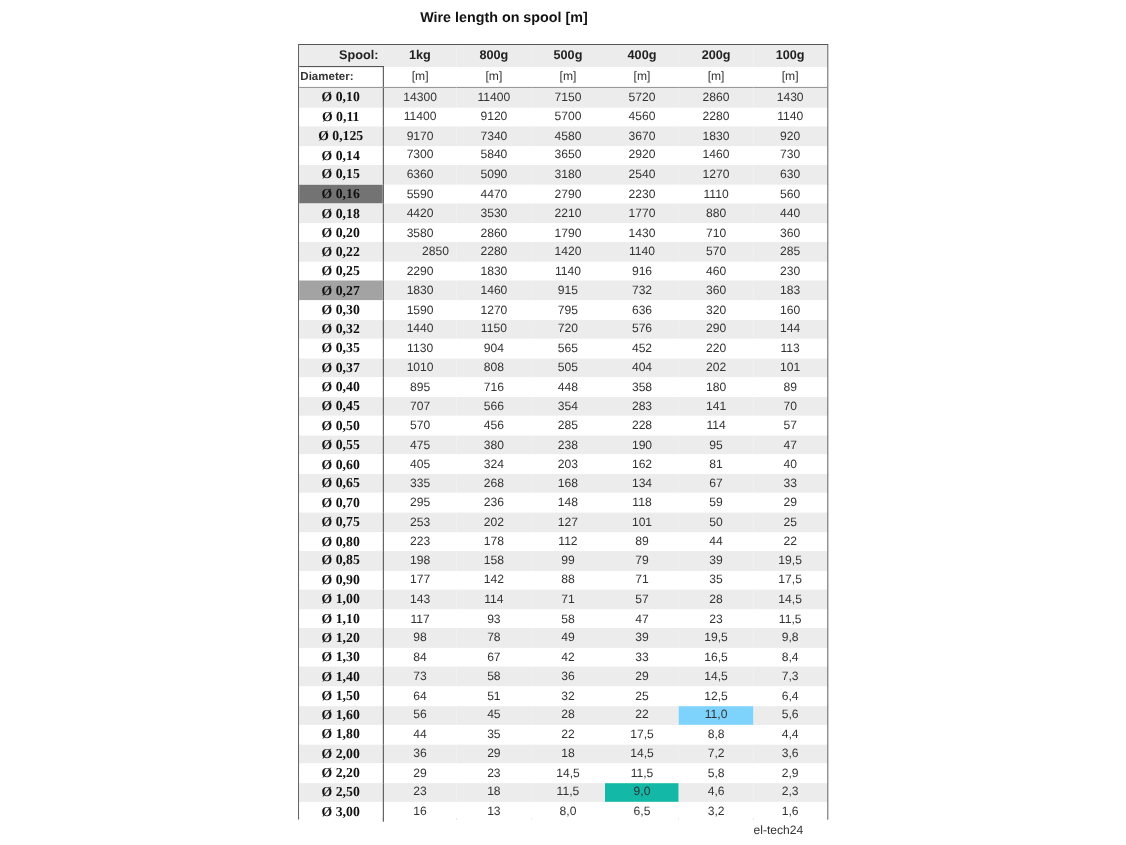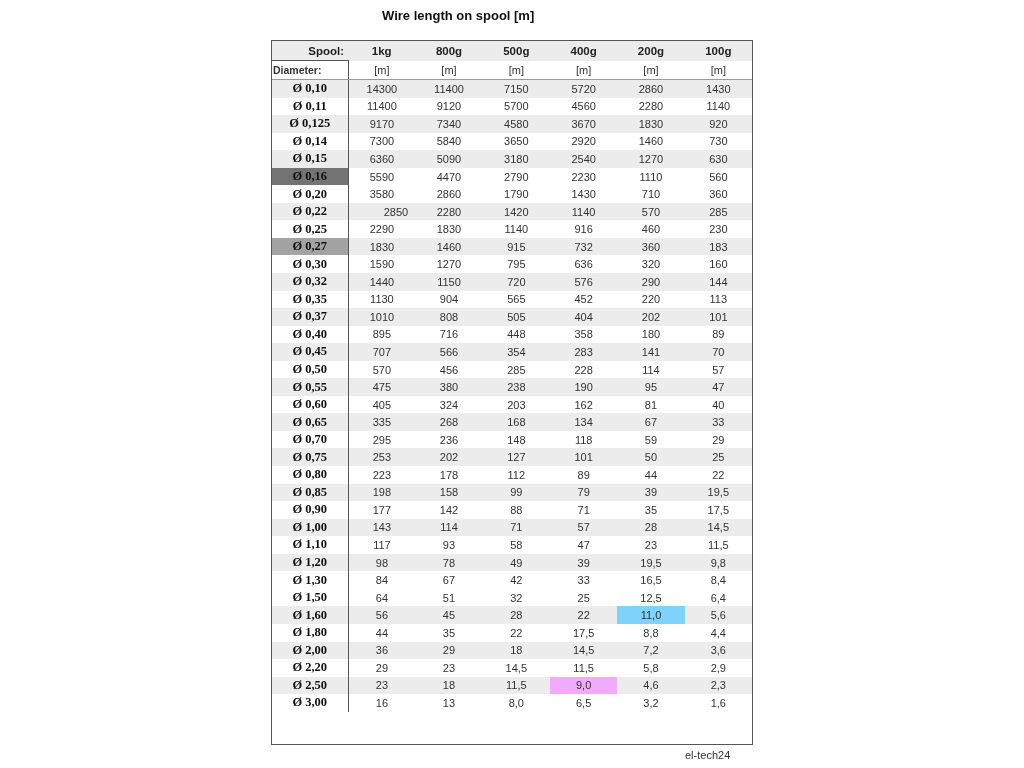--- a/index.html
+++ b/index.html
@@ -106,20 +106,29 @@
         <tr class="data">
           <td class="dia" style="background: #737373;">Ø 0,16</td>
           <td class="val" style="background: rgb(255, 255, 255);">5590</td>
           <td class="val" style="background: rgb(255, 255, 255);">4470</td>
           <td class="val" style="background: rgb(255, 255, 255);">2790</td>
           <td class="val" style="background: rgb(255, 255, 255);">2230</td>
           <td class="val" style="background: rgb(255, 255, 255);">1110</td>
           <td class="val" style="background: rgb(255, 255, 255);">560</td>
         </tr>
         <tr class="data">
+          <td class="dia" style="background: rgb(236, 236, 236);">Ø 0,18</td>
+          <td class="val" style="background: rgb(236, 236, 236);">4420</td>
+          <td class="val" style="background: rgb(236, 236, 236);">3530</td>
+          <td class="val" style="background: rgb(236, 236, 236);">2210</td>
+          <td class="val" style="background: rgb(236, 236, 236);">1770</td>
+          <td class="val" style="background: rgb(236, 236, 236);">880</td>
+          <td class="val" style="background: rgb(236, 236, 236);">440</td>
+        </tr>
+        <tr class="data">
           <td class="dia" style="background: rgb(255, 255, 255);">Ø 0,20</td>
           <td class="val" style="background: rgb(255, 255, 255);">3580</td>
           <td class="val" style="background: rgb(255, 255, 255);">2860</td>
           <td class="val" style="background: rgb(255, 255, 255);">1790</td>
           <td class="val" style="background: rgb(255, 255, 255);">1430</td>
           <td class="val" style="background: rgb(255, 255, 255);">710</td>
           <td class="val" style="background: rgb(255, 255, 255);">360</td>
         </tr>
         <tr class="data">
           <td class="dia" style="background: rgb(236, 236, 236);">Ø 0,22</td>
@@ -313,20 +322,29 @@
         <tr class="data">
           <td class="dia" style="background: rgb(255, 255, 255);">Ø 1,30</td>
           <td class="val" style="background: rgb(255, 255, 255);">84</td>
           <td class="val" style="background: rgb(255, 255, 255);">67</td>
           <td class="val" style="background: rgb(255, 255, 255);">42</td>
           <td class="val" style="background: rgb(255, 255, 255);">33</td>
           <td class="val" style="background: rgb(255, 255, 255);">16,5</td>
           <td class="val" style="background: rgb(255, 255, 255);">8,4</td>
         </tr>
         <tr class="data">
+          <td class="dia" style="background: rgb(236, 236, 236);">Ø 1,40</td>
+          <td class="val" style="background: rgb(236, 236, 236);">73</td>
+          <td class="val" style="background: rgb(236, 236, 236);">58</td>
+          <td class="val" style="background: rgb(236, 236, 236);">36</td>
+          <td class="val" style="background: rgb(236, 236, 236);">29</td>
+          <td class="val" style="background: rgb(236, 236, 236);">14,5</td>
+          <td class="val" style="background: rgb(236, 236, 236);">7,3</td>
+        </tr>
+        <tr class="data">
           <td class="dia" style="background: rgb(255, 255, 255);">Ø 1,50</td>
           <td class="val" style="background: rgb(255, 255, 255);">64</td>
           <td class="val" style="background: rgb(255, 255, 255);">51</td>
           <td class="val" style="background: rgb(255, 255, 255);">32</td>
           <td class="val" style="background: rgb(255, 255, 255);">25</td>
           <td class="val" style="background: rgb(255, 255, 255);">12,5</td>
           <td class="val" style="background: rgb(255, 255, 255);">6,4</td>
         </tr>
         <tr class="data">
           <td class="dia" style="background: rgb(236, 236, 236);">Ø 1,60</td>
@@ -362,21 +380,21 @@
           <td class="val" style="background: rgb(255, 255, 255);">14,5</td>
           <td class="val" style="background: rgb(255, 255, 255);">11,5</td>
           <td class="val" style="background: rgb(255, 255, 255);">5,8</td>
           <td class="val" style="background: rgb(255, 255, 255);">2,9</td>
         </tr>
         <tr class="data">
           <td class="dia" style="background: rgb(236, 236, 236);">Ø 2,50</td>
           <td class="val" style="background: rgb(236, 236, 236);">23</td>
           <td class="val" style="background: rgb(236, 236, 236);">18</td>
           <td class="val" style="background: rgb(236, 236, 236);">11,5</td>
-          <td class="val" style="background: #f0abfc;">9,0</td>
+          <td class="val" style="background: #14b8a6;">9,0</td>
           <td class="val" style="background: rgb(236, 236, 236);">4,6</td>
           <td class="val" style="background: rgb(236, 236, 236);">2,3</td>
         </tr>
         <tr class="data">
           <td class="dia" style="background: rgb(255, 255, 255);">Ø 3,00</td>
           <td class="val" style="background: rgb(255, 255, 255);">16</td>
           <td class="val" style="background: rgb(255, 255, 255);">13</td>
           <td class="val" style="background: rgb(255, 255, 255);">8,0</td>
           <td class="val" style="background: rgb(255, 255, 255);">6,5</td>
           <td class="val" style="background: rgb(255, 255, 255);">3,2</td>

